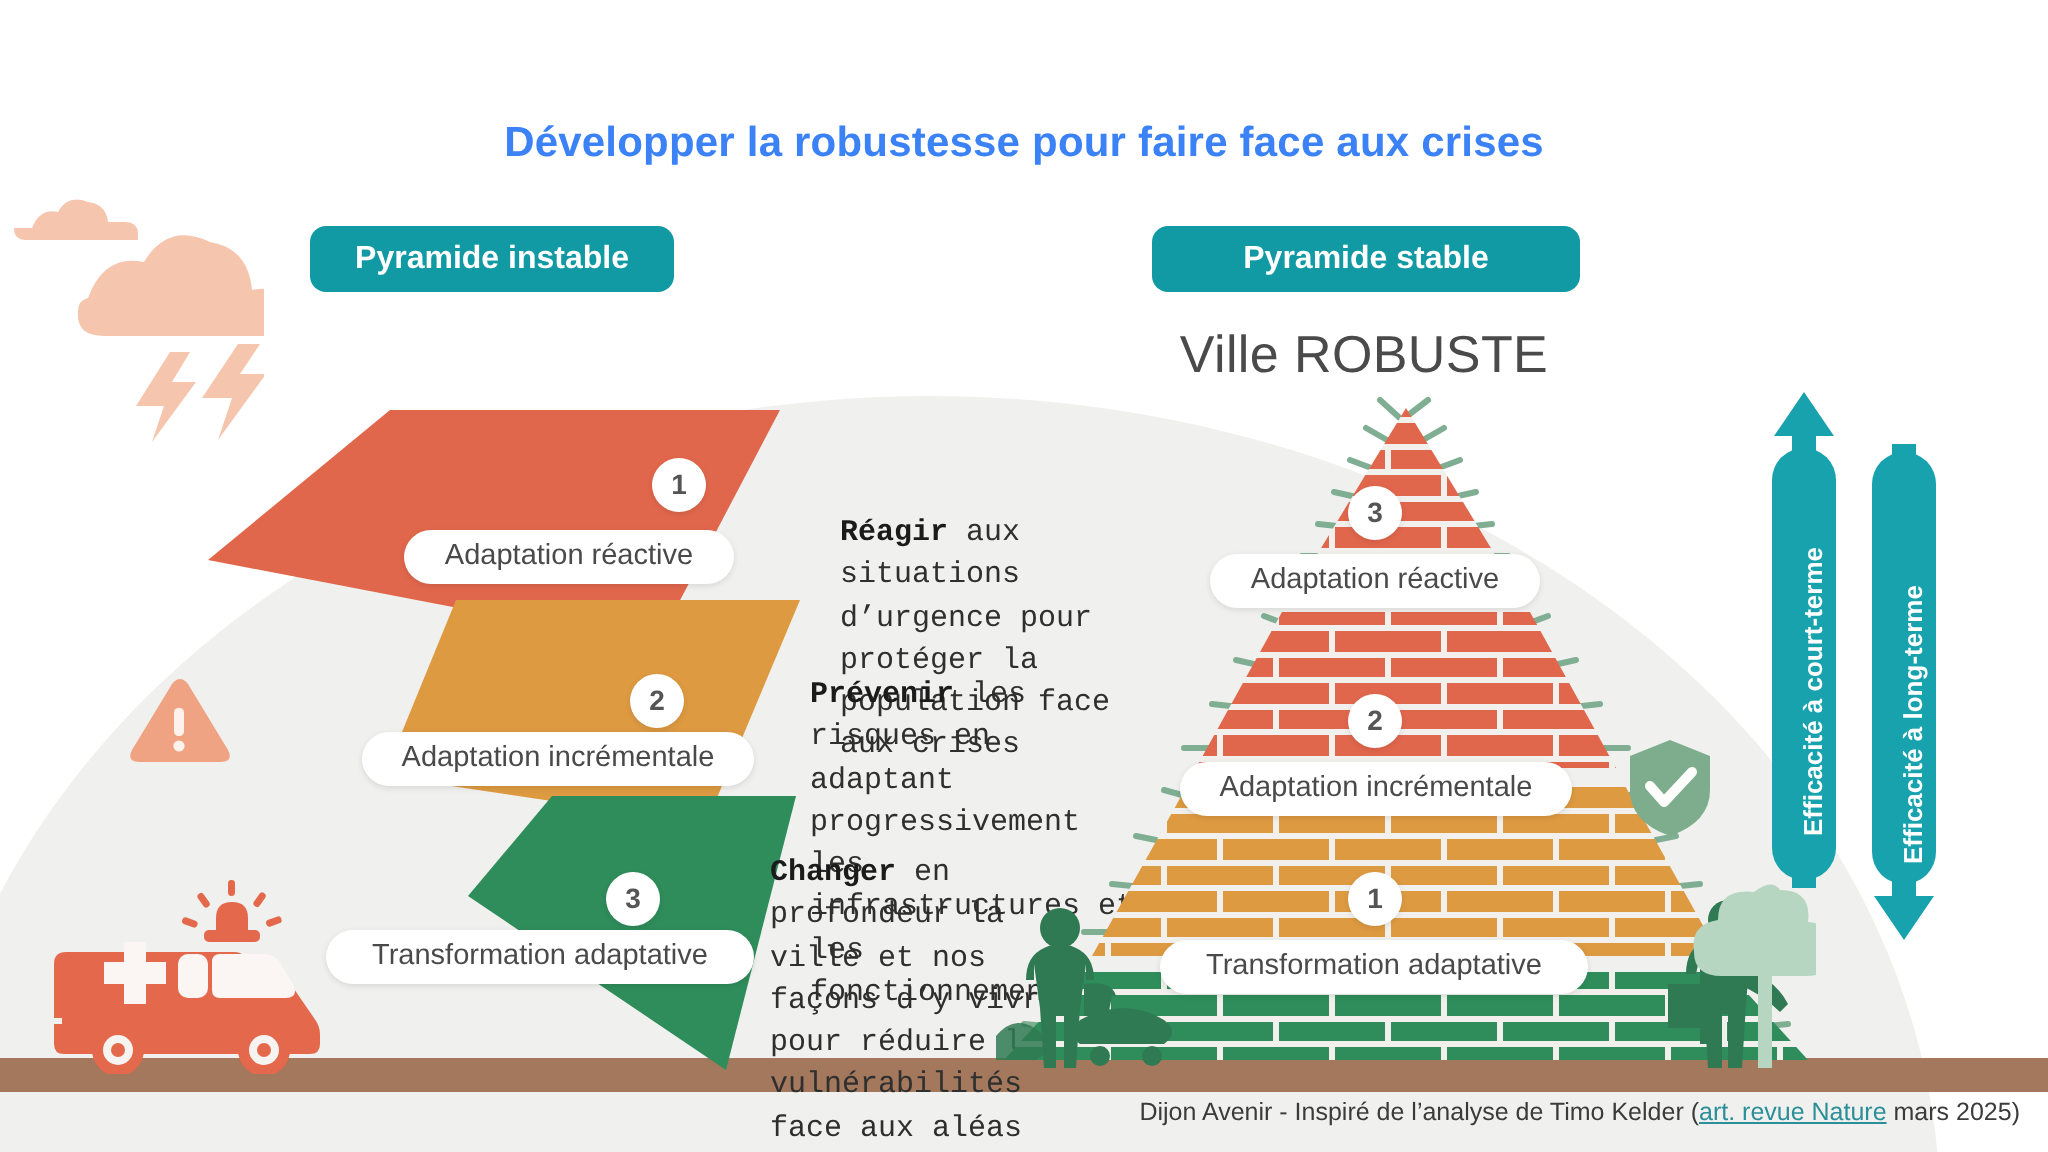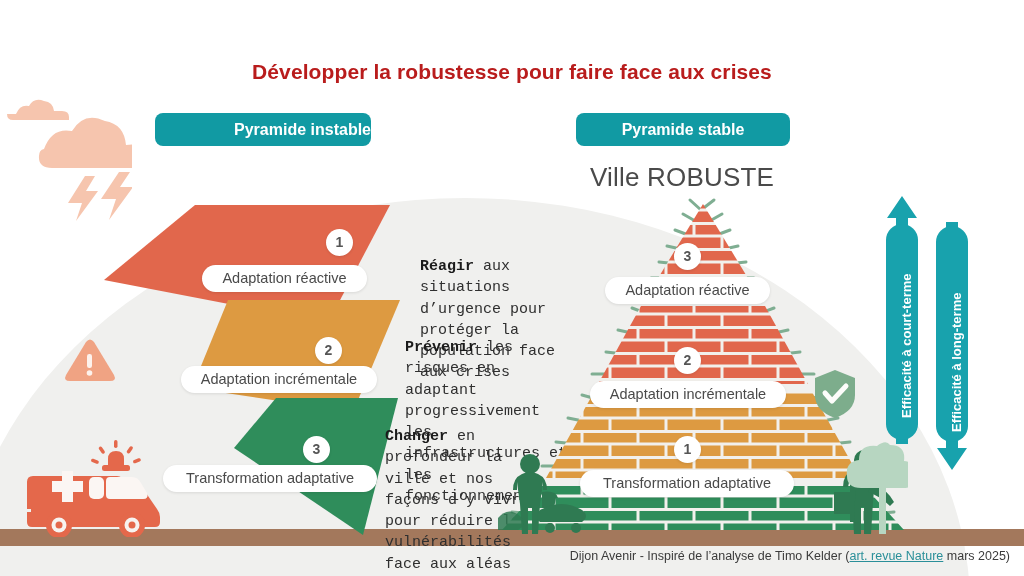--- a/index.html
+++ b/index.html
@@ -20,29 +20,29 @@
     position:absolute;left:0;top:529px;width:1024px;height:17px;background:#a3785c;
   }
 
   
   .title{
     position:absolute;left:0;top:20px;width:1024px;text-align:center;
     font-size:25px;font-weight:bold;color:#565656;letter-spacing:.2px;
   }
   .subtitle{
     position:absolute;left:0;top:60px;width:1024px;text-align:center;
-    font-size:21px;font-weight:bold;color:#b91c1c;letter-spacing:.1px;
+    font-size:21px;font-weight:bold;color:#3b82f6;letter-spacing:.1px;
   }
 
   
   .pill{
     position:absolute;height:33px;line-height:33px;border-radius:8px;
     background:#119aa3;color:#fff;font-size:16px;font-weight:bold;text-align:center;
   }
-  .pill.left{left:155px;top:113px;width:216px;text-align:right;}
+  .pill.left{left:155px;top:113px;width:182px;}
   .pill.right{left:576px;top:113px;width:214px;}
   .city{
     position:absolute;width:300px;text-align:center;
     font-size:26px;color:#4a4a4a;top:162px;letter-spacing:.2px;
   }
   .city.left{left:112px;}
   .city.right{left:532px;}
 
   
   .chip{

